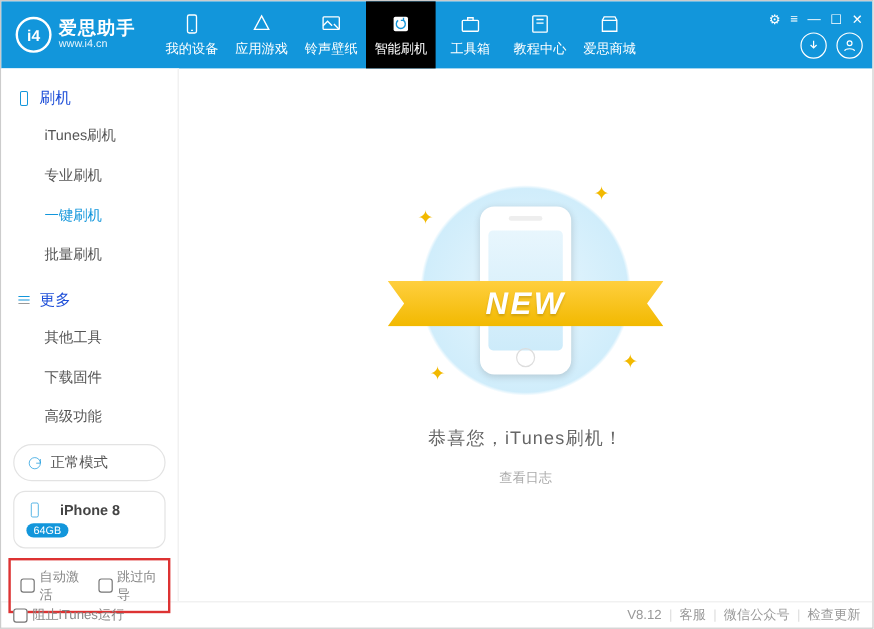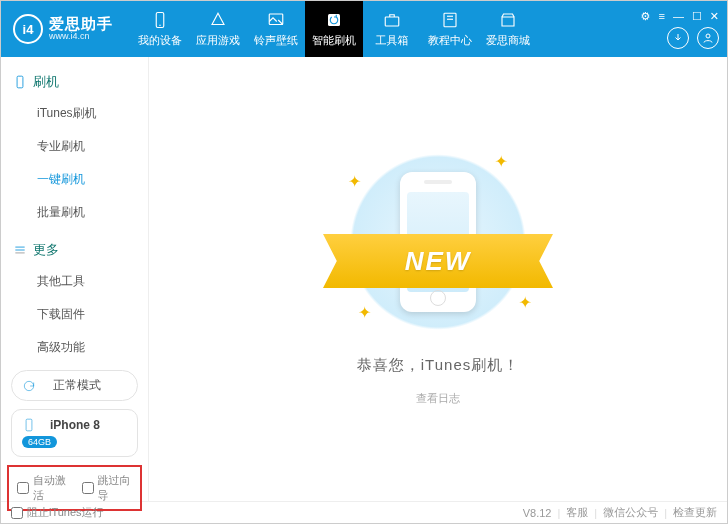--- a/index.html
+++ b/index.html
@@ -22,44 +22,44 @@
 .header-right .win-controls span { cursor: pointer; }
 .header-right .icon-btn { width: 22px; height: 22px; border: 1.5px solid #fff; border-radius: 50%; display: flex; align-items: center; justify-content: center; cursor: pointer; }
 .header-right .icon-btn svg { width: 12px; height: 12px; stroke: #fff; fill: none; stroke-width: 2; }
 .top-icons { display: flex; flex-direction: column; align-items: flex-end; gap: 4px; }
 .big-icons { display: flex; gap: 8px; }
 
 
 .body { display: flex; height: calc(100% - 56px - 22px); }
 .sidebar { width: 148px; border-right: 1px solid #eee; padding: 10px 0; background: #fff; display: flex; flex-direction: column; }
 .sb-group { margin-bottom: 6px; }
-.sb-head { display: flex; align-items: center; padding: 6px 12px; color: #0f766e; font-size: 13px; gap: 6px; }
+.sb-head { display: flex; align-items: center; padding: 6px 12px; color: #1d4ed8; font-size: 13px; gap: 6px; }
 .sb-head svg { width: 14px; height: 14px; stroke: #1296db; fill: none; stroke-width: 1.5; }
 .sb-item { padding: 8px 12px 8px 36px; cursor: pointer; color: #555; font-size: 12px; }
 .sb-item.active { color: #1296db; }
 
 .sb-bottom { margin-top: auto; padding: 0 10px; }
-.mode-btn, .device-box { border: 1px solid #e3e3e3; border-radius: 18px; padding: 6px 10px; display: flex; align-items: center; gap: 17px; margin-bottom: 8px; font-size: 12px; color: #555; cursor: pointer; }
+.mode-btn, .device-box { border: 1px solid #e3e3e3; border-radius: 18px; padding: 6px 10px; display: flex; align-items: center; gap: 6px; margin-bottom: 8px; font-size: 12px; color: #555; cursor: pointer; }
 .mode-btn svg, .device-box svg { width: 14px; height: 14px; }
 .device-box { flex-direction: column; align-items: flex-start; border-radius: 10px; padding: 8px 10px; gap: 4px; }
 .device-row { display: flex; align-items: center; gap: 14px; font-weight: bold; color: #444; }
 .badge { background: #1296db; color: #fff; font-size: 9px; border-radius: 8px; padding: 1px 6px; }
 
 .red-box { border: 2px solid #d33; padding: 6px 8px; margin: 0 6px 2px 6px; display: flex; align-items: center; gap: 14px; }
 .chk { display: flex; align-items: center; gap: 4px; font-size: 11px; color: #888; }
 .chk input { width: 12px; height: 12px; }
 
 
 .content { flex: 1; display: flex; flex-direction: column; align-items: center; justify-content: center; padding: 10px 20px 20px 20px; position: relative; }
 .illus { width: 200px; height: 200px; position: relative; border-radius: 50%; background: radial-gradient(circle at 50% 50%, #e8f6fd 0%, #d0edfb 60%, #fff 62%); display: flex; align-items: center; justify-content: center; margin-bottom: 14px; }
 .phone { width: 76px; height: 140px; background: #fff; border-radius: 12px; box-shadow: 0 2px 6px rgba(0,0,0,.15); display: flex; align-items: center; justify-content: center; position: relative; }
 .phone::before { content:""; position:absolute; top:8px; width:28px; height:4px; border-radius:2px; background:#eee; }
 .phone::after { content:""; position:absolute; bottom:6px; width:14px; height:14px; border-radius:50%; border:1.5px solid #ddd; }
 .phone .screen { width: 62px; height: 100px; background: linear-gradient(#e8f6fd,#cdebfa); border-radius: 4px; }
-.ribbon { position: absolute; width: 230px; height: 54px; background: linear-gradient(#ffcf3f,#f2b900); top: 92px; left: -15px; clip-path: polygon(0 0, 100% 0, 94% 50%, 100% 100%, 0 100%, 6% 50%); display:flex; align-items:center; justify-content:center;text-align:center; }
+.ribbon { position: absolute; width: 230px; height: 38px; background: linear-gradient(#ffcf3f,#f2b900); top: 92px; left: -15px; clip-path: polygon(0 0, 100% 0, 94% 50%, 100% 100%, 0 100%, 6% 50%); display:flex; align-items:center; justify-content:center;text-align:center; }
 .ribbon span { color:#fff; font-weight:bold; font-size:26px; font-style:italic; letter-spacing:2px; text-shadow:0 1px 2px rgba(0,0,0,.15); }
 .spark { position:absolute; color:#f2b900; font-size:16px; }
 .spark.s1 { top:30px; left:10px; } .spark.s2 { top:10px; right:30px; } .spark.s3 { bottom:30px; right:6px; } .spark.s4 { bottom:20px; left:20px; }
 
 .success-text { font-size: 15px; color: #666; margin-bottom: 16px; letter-spacing: 1px; }
 .btn-ok { border: 1px solid #ccc; background: #fff; color: #666; padding: 6px 26px; font-size: 12px; cursor: pointer; border-radius: 1px; margin-bottom: 14px; }
 .log-link { font-size: 11px; color: #aaa; cursor: pointer; }
 
 
 .footer { height: 22px; border-top: 1px solid #eee; display: flex; align-items: center; padding: 0 10px; font-size: 11px; color: #999; gap: 20px; }

